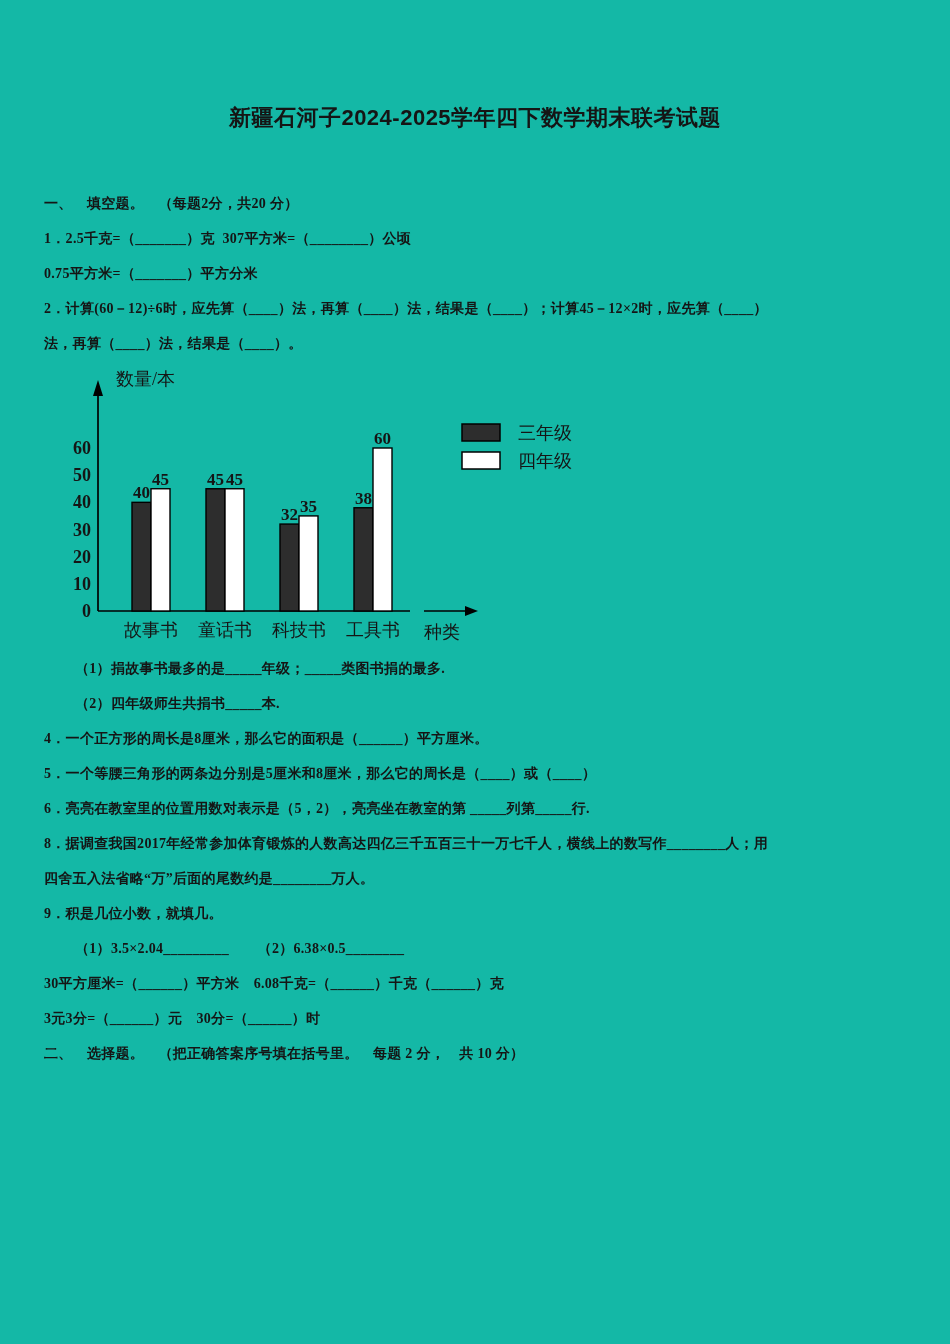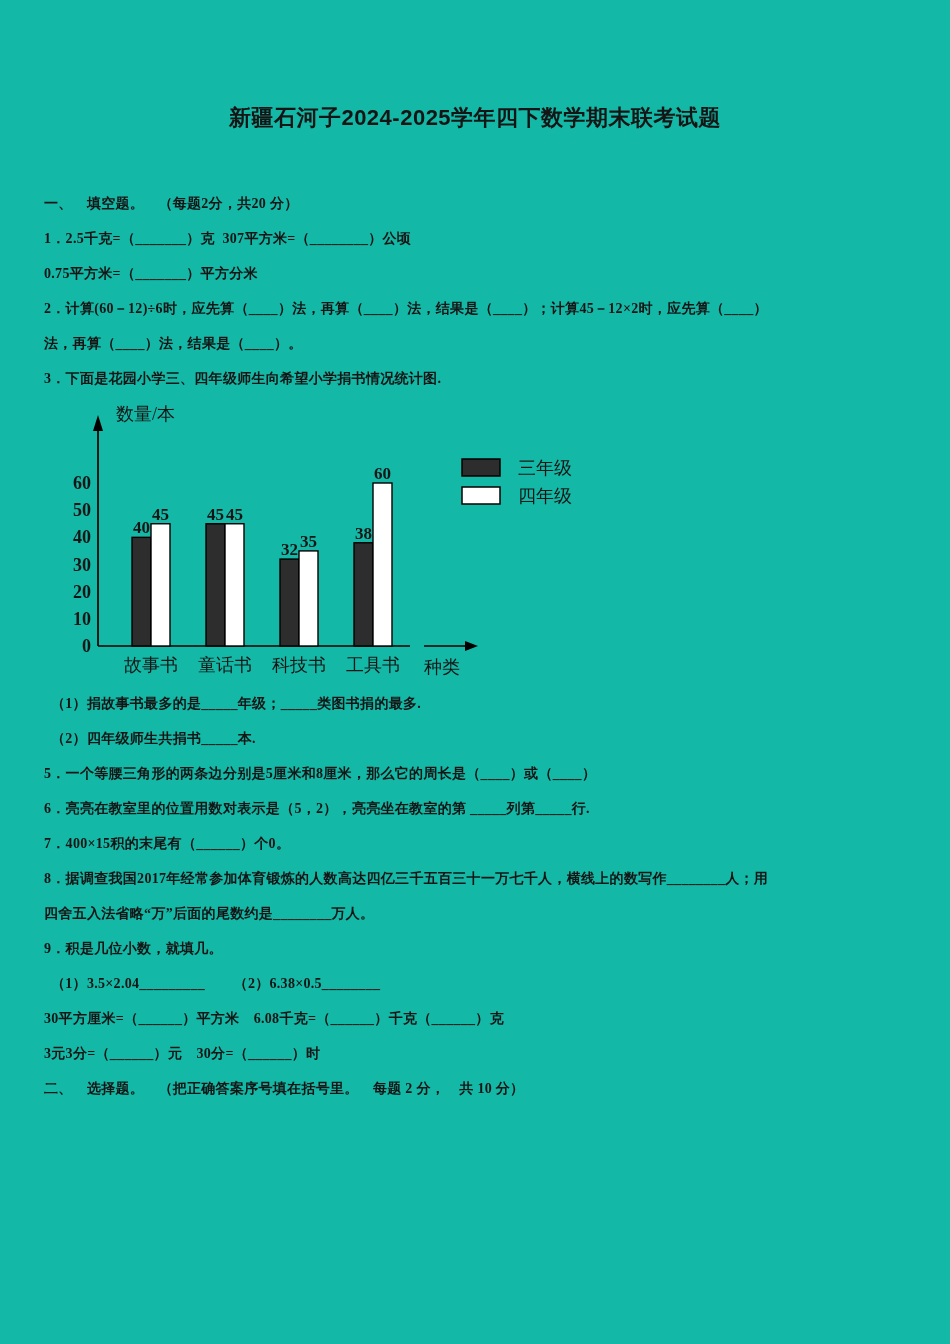--- a/index.html
+++ b/index.html
@@ -22,21 +22,21 @@
     letter-spacing: 0.5px;
   }
   p.line {
     margin: 0 0 13px 0;
     font-size: 14px;
     line-height: 22px;
     font-weight: 600;
     letter-spacing: 0.3px;
     white-space: pre-wrap;
   }
-  p.sub { padding-left: 7px; }
+  p.sub { padding-left: 7px; margin-left: 24px; }
   .section-heading { font-weight: 700; }
   .chart-wrap {
     margin: 0 0 12px 24px;
     width: 530px;
     height: 278px;
   }
   .chart-wrap svg { display: block; }
   .chart-wrap text {
     font-family: "Liberation Serif", "DejaVu Serif", serif;
     fill: #151515;
@@ -48,21 +48,20 @@
 <div class="page">
   <div class="content">
 
     <h1 class="doc-title">新疆石河子2024-2025学年四下数学期末联考试题</h1>
 
     <p class="line section-heading">一、　填空题。　（每题2分，共20 分）</p>
     <p class="line">1．2.5千克=（_______）克  307平方米=（________）公顷</p>
     <p class="line">0.75平方米=（_______）平方分米</p>
     <p class="line">2．计算(60－12)÷6时，应先算（____）法，再算（____）法，结果是（____）；计算45－12×2时，应先算（____）</p>
     <p class="line">法，再算（____）法，结果是（____）。</p>
-    <p class="line">3．下面是花园小学三、四年级师生向希望小学捐书情况统计图.</p>
 
     <div class="chart-wrap">
       <svg id="chart-svg" width="530" height="278" viewBox="0 0 530 278" xmlns="http://www.w3.org/2000/svg">
           <line x1="30" y1="26" x2="30" y2="243" stroke="#000" stroke-width="1.7"></line>
           <polygon points="30,12 25,28 35,28" fill="#000"></polygon>
           <line x1="30" y1="243" x2="342" y2="243" stroke="#000" stroke-width="1.7"></line>
           <line x1="356" y1="243" x2="398" y2="243" stroke="#000" stroke-width="1.7"></line>
           <polygon points="410,243 397,238 397,248" fill="#000"></polygon>
           <text x="48" y="17" font-size="18">数量/本</text>
           <text x="356" y="270" font-size="18">种类</text>
@@ -95,23 +94,23 @@
           <text x="305" y="268" text-anchor="middle" font-size="18">工具书</text>
           <rect x="394" y="56" width="38" height="17" fill="#2d2d2d" stroke="#000" stroke-width="1.5"></rect>
           <text x="450" y="71" font-size="18">三年级</text>
           <rect x="394" y="84" width="38" height="17" fill="#ffffff" stroke="#000" stroke-width="1.5"></rect>
           <text x="450" y="99" font-size="18">四年级</text>
         </svg>
     </div>
 
     <p class="line sub">（1）捐故事书最多的是_____年级；_____类图书捐的最多.</p>
     <p class="line sub">（2）四年级师生共捐书_____本.</p>
+    <p class="line">4．一个正方形的周长是8厘米，那么它的面积是（______）平方厘米。</p>
     <p class="line">5．一个等腰三角形的两条边分别是5厘米和8厘米，那么它的周长是（____）或（____）</p>
     <p class="line">6．亮亮在教室里的位置用数对表示是（5，2），亮亮坐在教室的第 _____列第_____行.</p>
-    <p class="line">7．400×15积的末尾有（______）个0。</p>
     <p class="line">8．据调查我国2017年经常参加体育锻炼的人数高达四亿三千五百三十一万七千人，横线上的数写作________人；用</p>
     <p class="line">四舍五入法省略“万”后面的尾数约是________万人。</p>
     <p class="line">9．积是几位小数，就填几。</p>
     <p class="line sub">（1）3.5×2.04_________　　（2）6.38×0.5________</p>
     <p class="line">30平方厘米=（______）平方米　6.08千克=（______）千克（______）克</p>
     <p class="line">3元3分=（______）元　30分=（______）时</p>
 
     <p class="line section-heading">二、　选择题。　（把正确答案序号填在括号里。　每题 2 分，　共 10 分）</p>
 
   </div>

